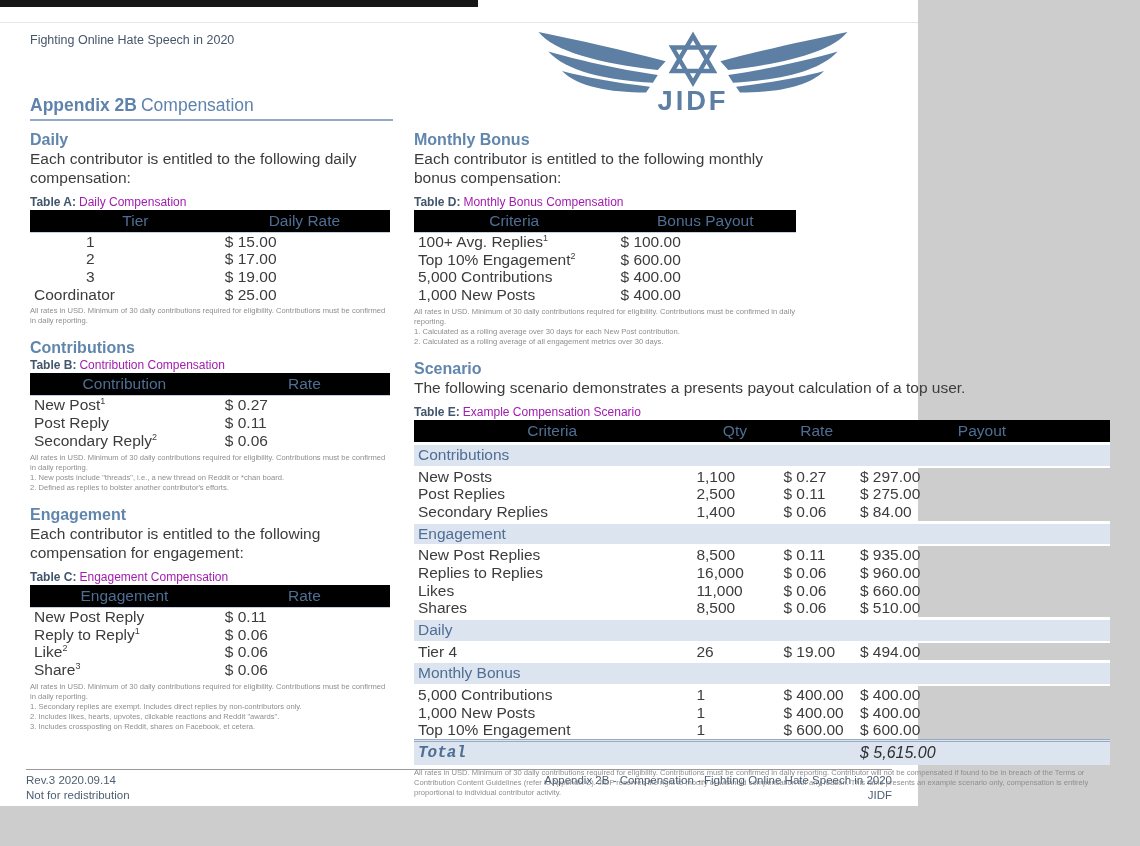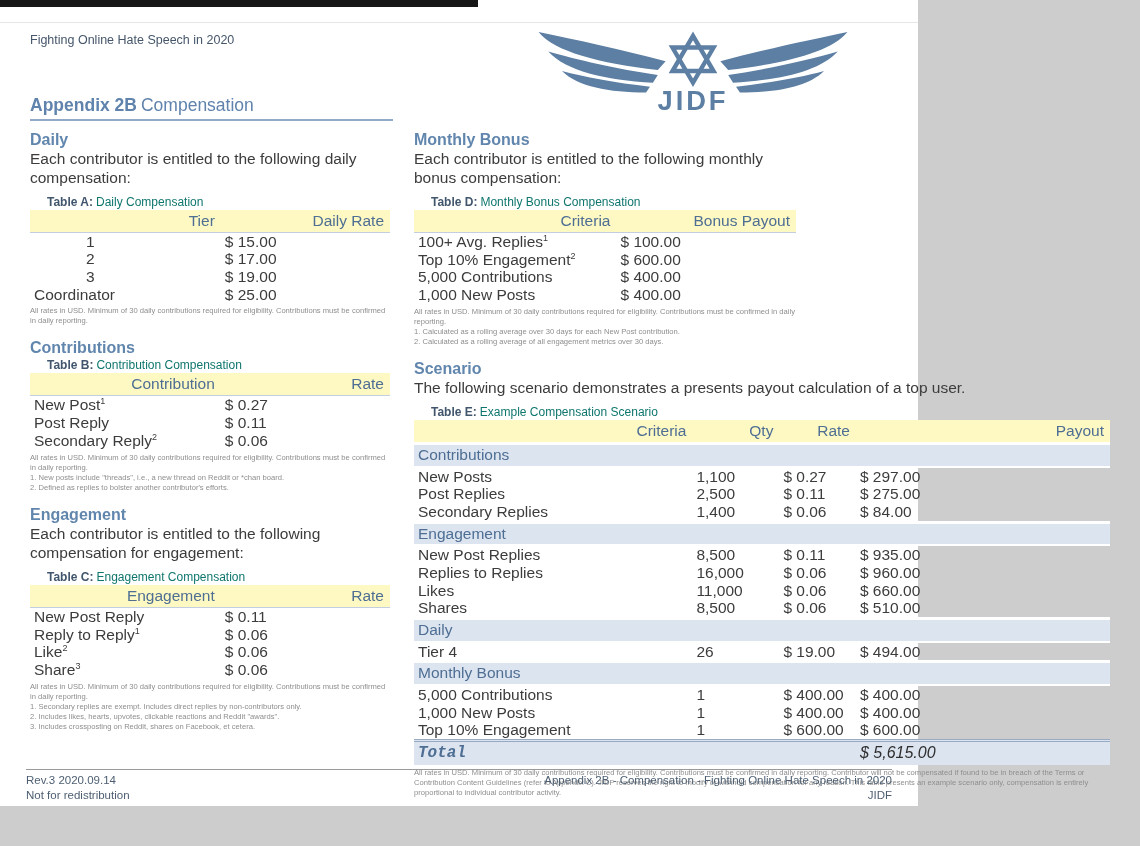--- a/index.html
+++ b/index.html
@@ -28,27 +28,27 @@
   .columns { position:absolute; left:30px; top:131px; width:1080px; display:flex; gap:24px; align-items:flex-start; }
   .col-left  { width:360px; flex:none; }
   .col-right { flex:1; min-width:0; }
 
   .sec { margin-bottom:13px; }
   .sec h2 { font-size:16px; color:#6186ad; margin-bottom:1px; }
   .intro { font-size:15.5px; color:#3c3c3c; line-height:1.22; margin-bottom:7px; }
   .narrow { width:382px; }
 
   .tlabel { font-size:12px; margin-bottom:1px; }
-  .tl-b { font-weight:bold; color:#41566d;margin-left:17px; }
-  .tl-r { color:#0f766e; margin-left:3px; }
+  .tl-b { font-weight:bold; color:#41566d; }
+  .tl-r { color:#a21caf; margin-left:3px; }
 
   table { width:100%; border-collapse:collapse; table-layout:fixed; }
   th {
-    background:#fef9c3; color:#4e6e93; font-weight:normal; font-size:15.5px;
-    text-align:right; padding:2px 6px 2px 4px; border-bottom:1px solid #c3cfe0;
+    background:#000000; color:#4e6e93; font-weight:normal; font-size:15.5px;
+    text-align:center; padding:2px 6px 2px 4px; border-bottom:1px solid #c3cfe0;
   }
   td { font-size:15.5px; color:#3c3c3c; padding:0 6px 0 4px; line-height:1.14; vertical-align:top; }
   sup { font-size:9px; }
 
   .ctable .c1 { width:53%; }
   .ta th.c1 { padding-left:26px; }
   .ta td.tier { padding-left:56px; }
 
   .fnotes { margin-top:3px; font-size:7.6px; color:#8e8e8e; line-height:1.32; }
 

